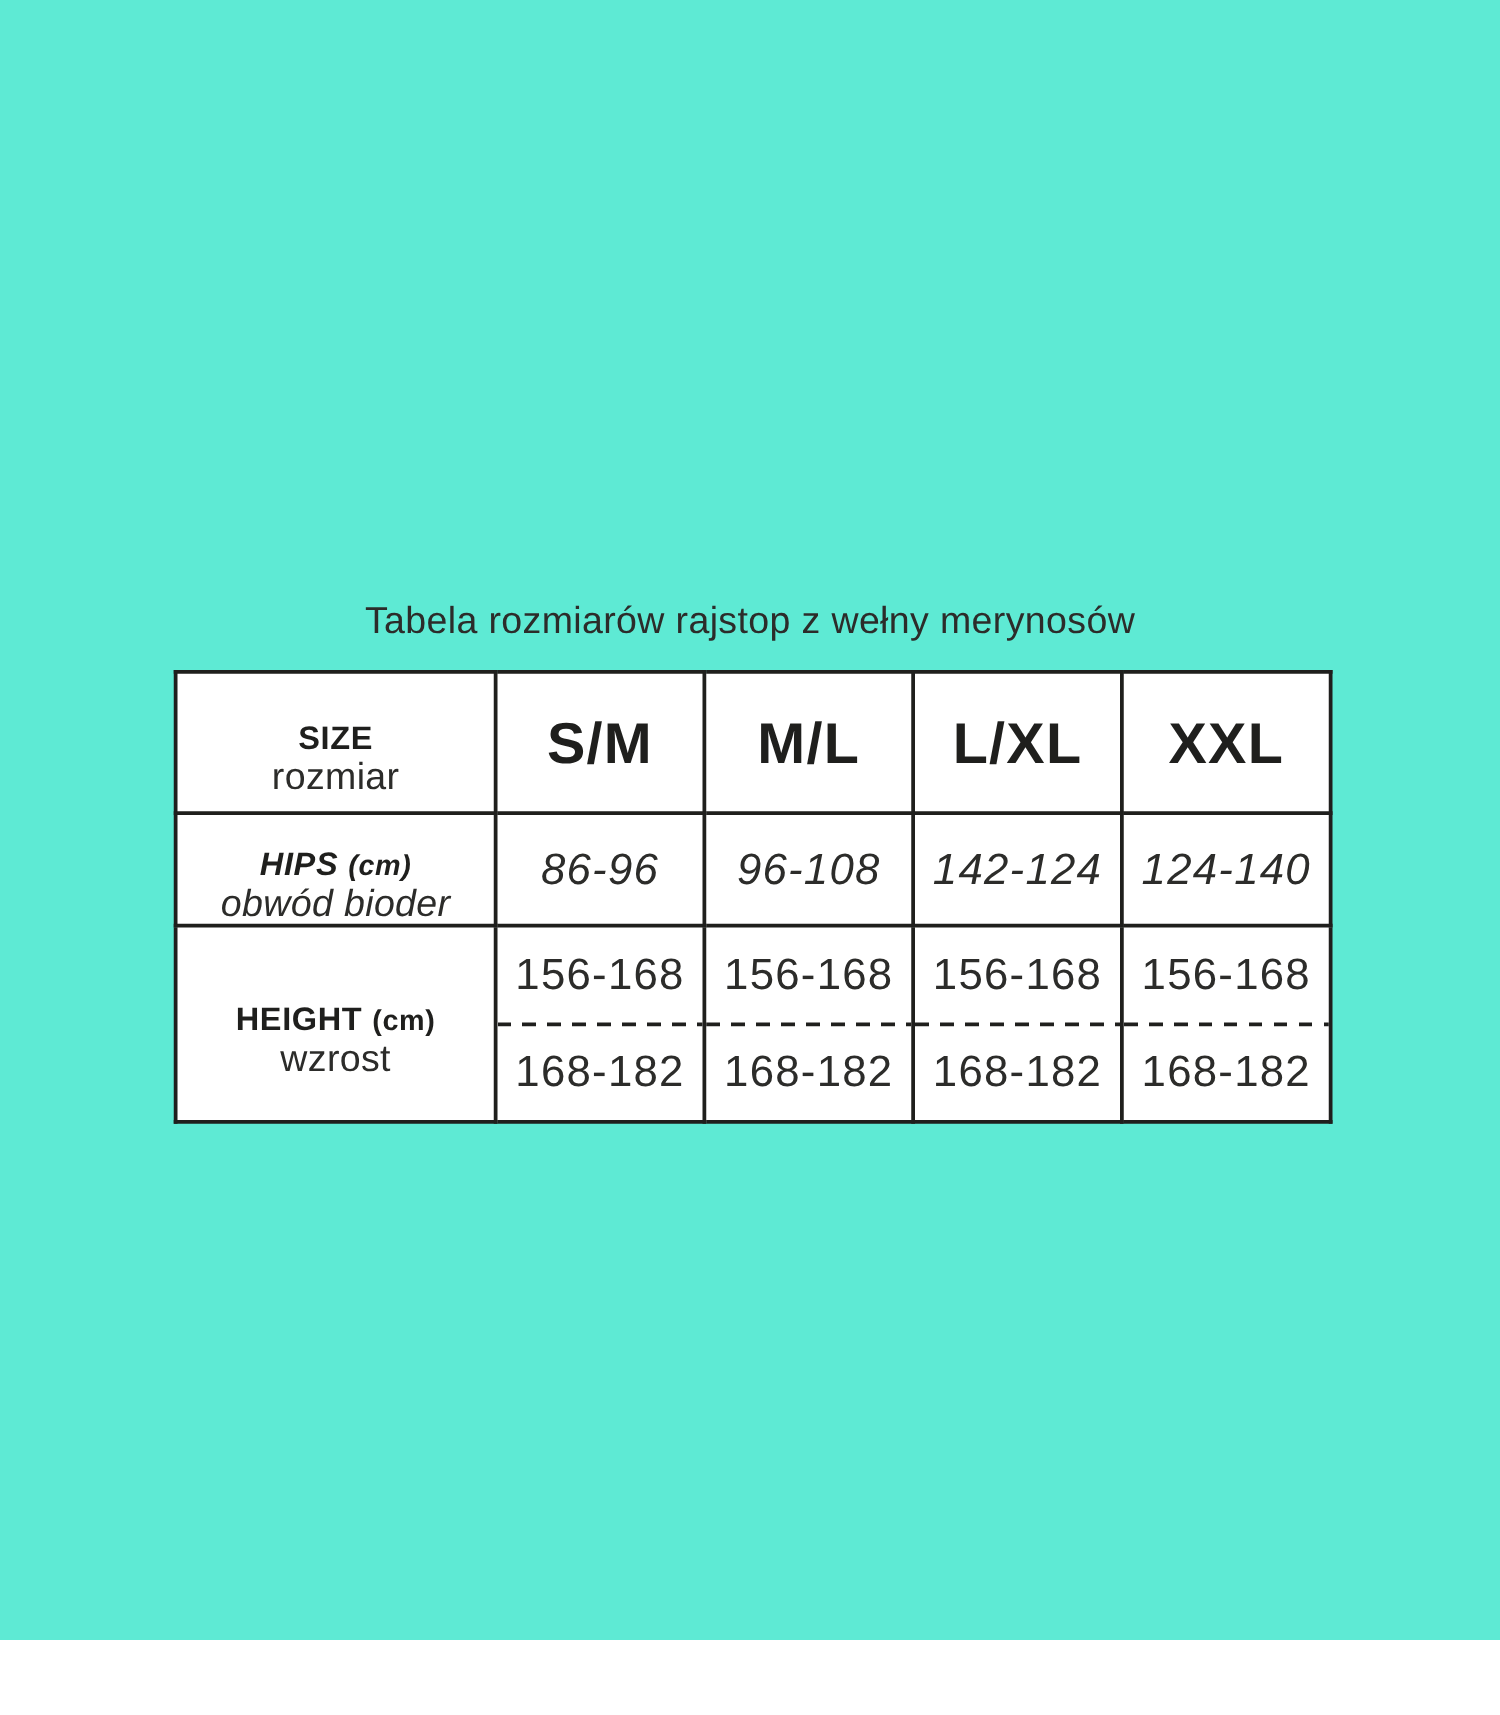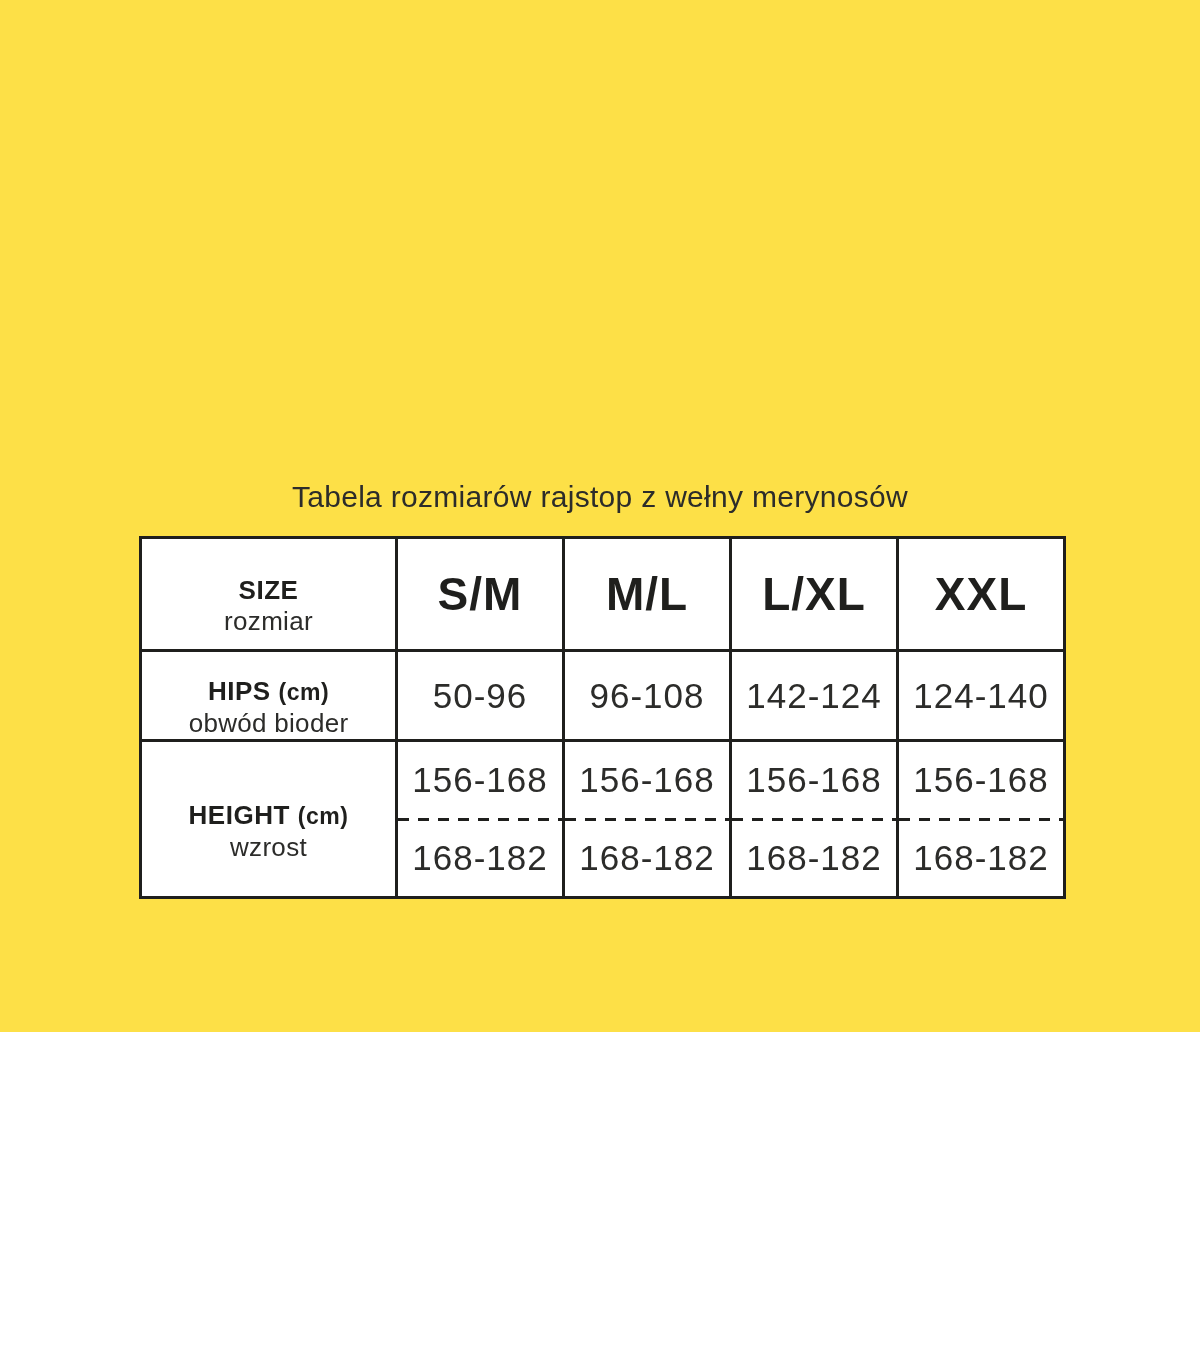--- a/index.html
+++ b/index.html
@@ -3,22 +3,22 @@
 <meta charset="utf-8">
 <style>
   html, body {
     margin: 0;
     padding: 0;
     background: #ffffff;
   }
   .page {
     position: relative;
     width: 1200px;
-    height: 1032px;
-    background: #fde047;
+    height: 1312px;
+    background: #5eead4;
     font-family: "Liberation Sans", "DejaVu Sans", sans-serif;
     color: #232321;
     overflow: hidden;
   }
   .chart-title {
     position: absolute;
     top: 480px;
     left: 0;
     width: 100%;
     text-align: center;
@@ -39,21 +39,21 @@
   table.size-table td {
     border: 3px solid #1f1f1d;
     text-align: center;
     vertical-align: middle;
     padding: 0;
     background: #ffffff;
   }
   col.c-label { width: 256px; }
   col.c-size  { width: 167px; }
   tr.row-header { height: 113px; }
-  tr.row-hips   { height: 80px;  }
+  tr.row-hips   { height: 80px; font-style: italic;  }
   tr.row-height { height: 157px; padding-left: 30px; }
 
   .size-cell {
     font-weight: 700;
     font-size: 46px;
     letter-spacing: 1px;
     color: #1f1f1d;
   }
   .lbl-primary {
     font-weight: 700;
@@ -64,21 +64,21 @@
     margin-top: 24px;
   }
   .lbl-unit {
     font-weight: 700;
     font-size: 23px;
     margin-left: 8px;
     letter-spacing: 0.5px;
   }
   .lbl-secondary {
     font-weight: 400;
-    font-size: 26px;
+    font-size: 30px;
     line-height: 31px;
     color: #2c2c2a;
     letter-spacing: 0.3px;
   }
   .value-cell, .half-value {
     font-weight: 400;
     font-size: 35px;
     letter-spacing: 1px;
     color: #2c2c2a;
   }
@@ -129,21 +129,21 @@
       <td class="size-cell">XXL</td>
     </tr>
 
     <tr class="row-hips">
       <td>
         <div class="lbl-primary">
           <span>HIPS</span><span class="lbl-unit">(cm)</span>
         </div>
         <div class="lbl-secondary">obwód bioder</div>
       </td>
-      <td class="value-cell">50-96</td>
+      <td class="value-cell">86-96</td>
       <td class="value-cell">96-108</td>
       <td class="value-cell">142-124</td>
       <td class="value-cell">124-140</td>
     </tr>
 
     <tr class="row-height">
       <td>
         <div class="lbl-primary">
           <span>HEIGHT</span><span class="lbl-unit">(cm)</span>
         </div>

